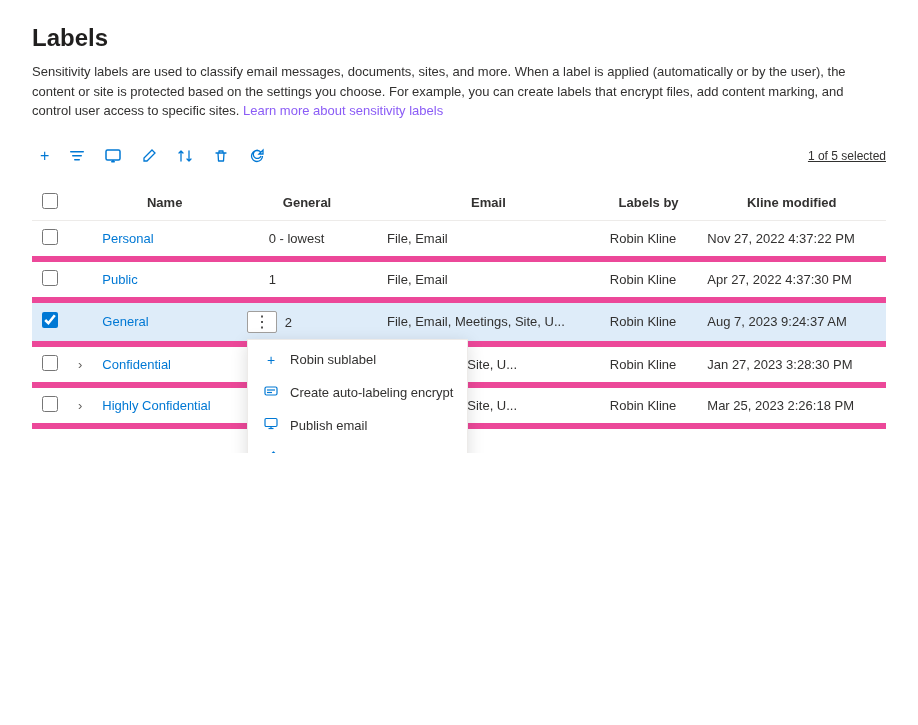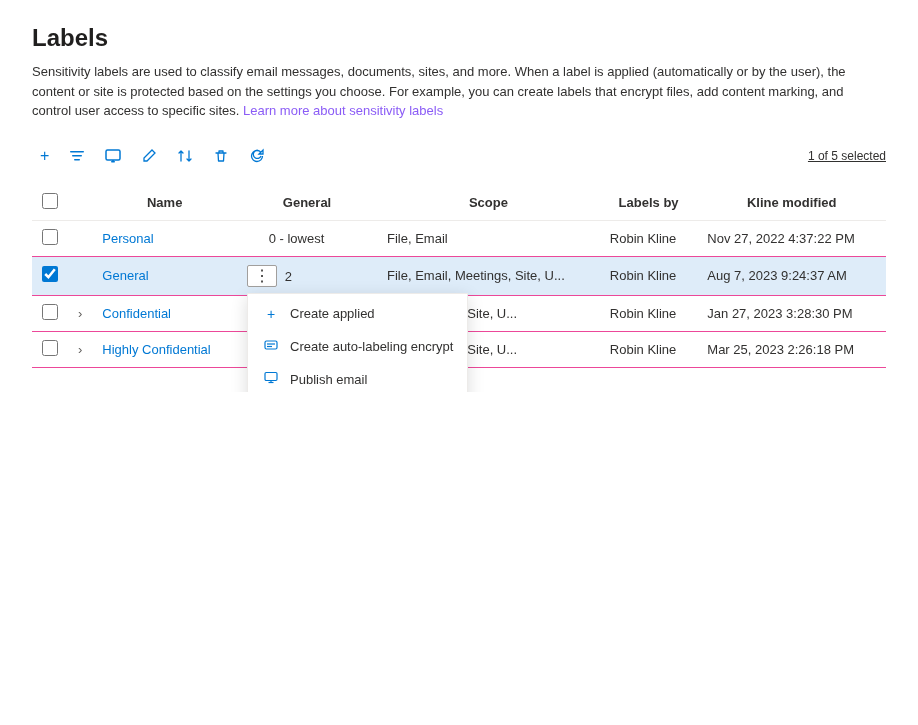--- a/index.html
+++ b/index.html
@@ -63,21 +63,21 @@
     }
     thead th {
       text-align: center;
       padding: 8px 10px;
       font-size: 13px;
       font-weight: 600;
       color: #323130;
       white-space: nowrap;
     }
     tbody tr {
-      border-bottom: 1px solid #ec4899;
+      border-bottom: 6px solid #ec4899;
     }
     tbody tr.selected { background: #deecf9; margin-top: 24px; }
     tbody td {
       padding: 8px 10px;
       font-size: 13px;
       color: #323130;
       vertical-align: middle;
     }
     .label-name {
       color: #0078d4;
@@ -211,52 +211,64 @@
 <div class="table-wrap">
   <table>
     <thead>
       <tr>
         <th class="checkbox-cell">
           <input type="checkbox" style="">
         </th>
         <th style="width:24px;"></th>
         <th>Name</th>
         <th>General</th>
-        <th>Scope</th>
+        <th>Email</th>
         <th>Labels by</th>
         <th>Kline modified</th>
       </tr>
     </thead>
     <tbody>
 
       <tr>
         <td class="checkbox-cell"><input type="checkbox" style=""></td>
         <td class="expand-cell"></td>
         <td><span class="label-name">Personal</span></td>
         <td class="priority-cell">
           <span style="display:inline-block;width:18px;"></span>
           <span>0 - lowest</span>
         </td>
         <td>File, Email</td>
         <td>Robin Kline</td>
         <td>Nov 27, 2022 4:37:22 PM</td>
       </tr>
 
+      <tr>
+        <td class="checkbox-cell"><input type="checkbox" style=""></td>
+        <td class="expand-cell"></td>
+        <td><span class="label-name">Public</span></td>
+        <td class="priority-cell">
+          <span style="display:inline-block;width:18px;"></span>
+          <span>1</span>
+        </td>
+        <td>File, Email</td>
+        <td>Robin Kline</td>
+        <td>Apr 27, 2022 4:37:30 PM</td>
+      </tr>
 
       <tr class="selected">
         <td class="checkbox-cell"><input type="checkbox" checked="" style=""></td>
         <td class="expand-cell"></td>
         <td><span class="label-name">General</span></td>
         <td class="priority-cell" style="position:relative;">
           <div class="context-menu-wrapper">
             <button class="dots-btn active" title="More options">⋮</button>
             <div class="context-menu">
               <div class="menu-item">
                 <span class="menu-icon">+</span>
-                <span>Create applied</span>
+                <span>Robin sublabel</span>
               </div>
               <div class="menu-item">
                 <span class="menu-icon">
                   <svg width="14" height="14" viewBox="0 0 14 14" fill="none">
                       <rect x="1" y="3" width="12" height="8" rx="1.5" stroke="#0078d4" stroke-width="1.2"></rect>
                       <line x1="3" y1="6" x2="11" y2="6" stroke="#0078d4" stroke-width="1.2"></line>
                       <line x1="3" y1="8.5" x2="8" y2="8.5" stroke="#0078d4" stroke-width="1.2"></line>
                     </svg>
                 </span>
                 <span>Create auto-labeling encrypt</span>

